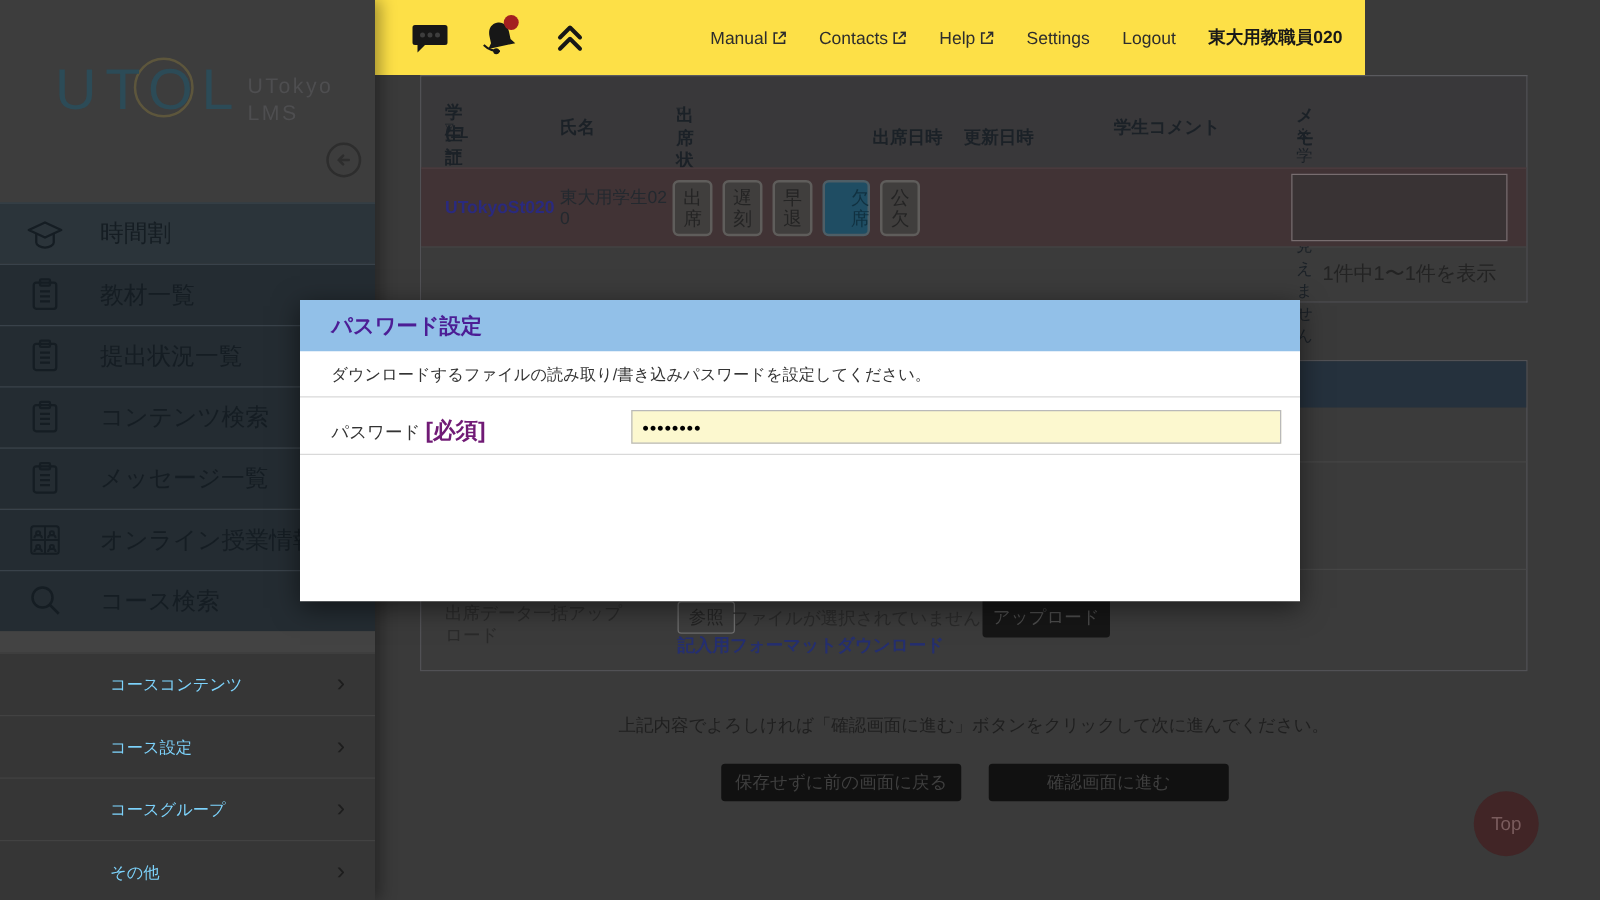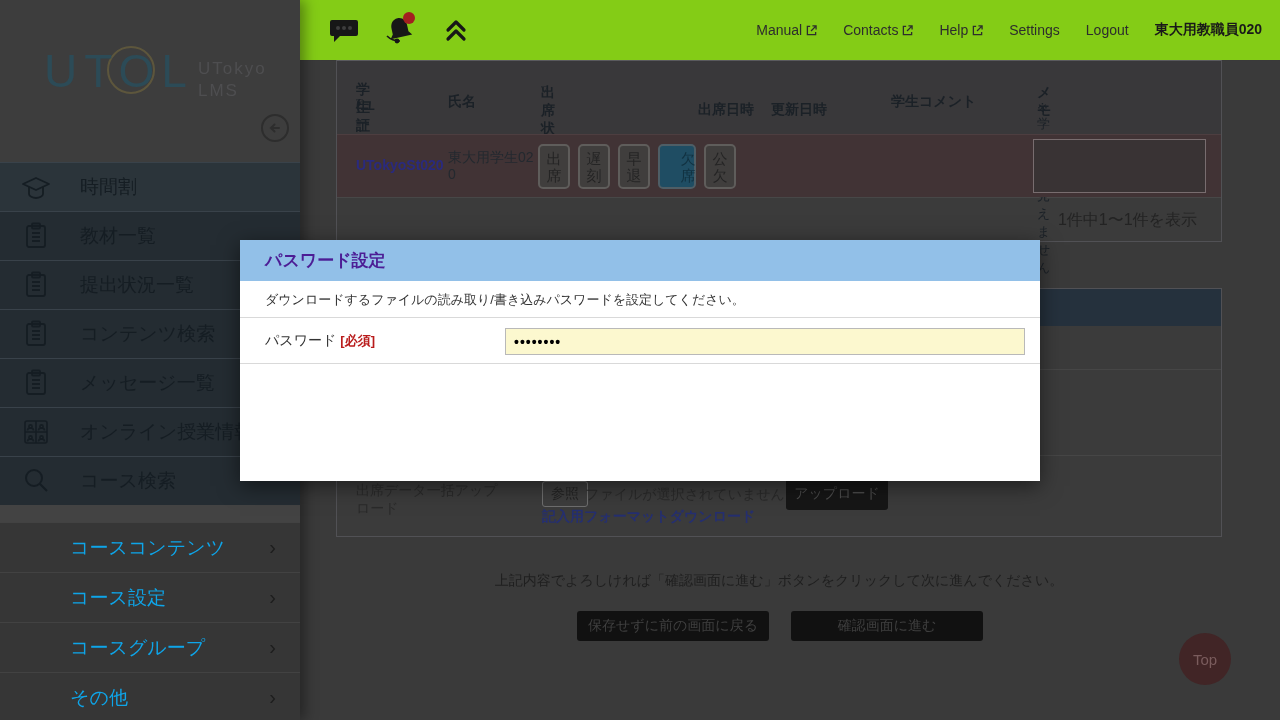--- a/index.html
+++ b/index.html
@@ -1,20 +1,20 @@
 <!DOCTYPE html>
 <html><head>
 <meta charset="utf-8">
 <style>
   * { margin:0; padding:0; box-sizing:border-box; }
   html,body { width:1280px; height:720px; background:#3a3a3a; font-family:"Liberation Sans","DejaVu Sans",sans-serif; }
   .screen { position:relative; width:1280px; height:720px; overflow:hidden; background:#3a3a3a; }
 
   
-  .topbar { position:absolute; left:300px; top:0; width:980px; height:60px; background:#84cc16; }
+  .topbar { position:absolute; left:300px; top:0; width:792px; height:60px; background:#fde047; }
   .topbar-icons { position:absolute; left:28px; top:0; height:60px; display:flex; align-items:center; gap:24px; }
   .tb-icon { position:relative; width:32px; height:32px; color:#171717; cursor:pointer; }
   .tb-icon svg { width:100%; height:100%; }
   .bell-dot { position:absolute; right:1px; top:-2px; width:12px; height:12px; border-radius:50%; background:#a32020; }
   .topbar-links { position:absolute; right:18px; top:0; height:60px; display:flex; align-items:center; gap:26px; }
   .tb-link { color:#2d2d2d; font-size:14px; text-decoration:none; display:flex; align-items:center; gap:4px; cursor:pointer; }
   .tb-link svg { width:11px; height:11px; }
   .tb-user { color:#191919; font-size:14px; font-weight:bold; }
 
   
@@ -27,21 +27,21 @@
   .collapse-btn svg { width:24px; height:24px; }
   .menu-main { position:absolute; left:0; top:162px; width:300px; }
   .mi { position:relative; height:49px; background:#242c32; border-top:1px solid #39424a; display:flex; align-items:center; cursor:pointer; }
   .mi.current { background:#2b343a; }
   .mi .ic { position:absolute; left:20px; width:32px; height:32px; color:#151d23; }
   .mi .ic svg { width:100%; height:100%; }
   .mi .lbl { position:absolute; left:80px; font-size:19px; color:#151d23; white-space:nowrap; }
   .menu-gap { position:absolute; left:0; top:505px; width:300px; height:17px; background:#434343; }
   .menu-sub { position:absolute; left:0; top:522px; width:300px; }
   .ms { position:relative; height:50px; background:#363636; border-top:1px solid #424242; display:flex; align-items:center; cursor:pointer; }
-  .ms .lbl { position:absolute; left:70px; font-size:19px; color:#0ea5e9; white-space:nowrap; }
+  .ms .lbl { position:absolute; left:88px; font-size:13px; color:#7dd3fc; white-space:nowrap; }
   .ms .chev { position:absolute; right:24px; font-size:20px; color:#1d1d1d; }
 
   
   .table-panel { position:absolute; left:336px; top:60px; width:886px; background:#39383a; border:1px solid #515155; border-top:1px solid #5a5a5e; }
   .th { position:relative; height:73px; font-size:14px; font-weight:bold; color:#1b2127; }
   .th span { position:absolute; }
   .sort { font-size:9px; font-weight:normal; }
   .row-pink { position:relative; height:63px; background:#413335; border-top:1px solid #4d3e40; }
   .cell-id { position:absolute; left:19px; top:22px; font-size:14px; font-weight:bold; color:#2a2a7e; cursor:pointer; }
   .cell-name { position:absolute; left:111px; top:14px; width:92px; font-size:14px; line-height:17px; color:#23292f; word-break:break-all; }
@@ -67,21 +67,21 @@
   .back-btn { position:absolute; left:577px; top:611px; width:192px; height:30px; background:#111111; color:#3f3f3f; border:none; border-radius:3px; font-size:14px; cursor:pointer; }
   .proceed-btn { position:absolute; left:791px; top:611px; width:192px; height:30px; background:#111111; color:#3f3f3f; border:none; border-radius:3px; font-size:14px; cursor:pointer; }
   .top-fab { position:absolute; left:1179px; top:633px; width:52px; height:52px; border-radius:50%; background:#412526; color:#7a5c5d; font-size:15px; border:none; cursor:pointer; z-index:3; }
 
   
   .modal { position:absolute; left:240px; top:240px; width:800px; height:241px; background:#ffffff; box-shadow:0 5px 20px rgba(0,0,0,.5); z-index:10; }
   .modal-head { height:41px; background:#92c0e8; line-height:41px; padding-left:25px; font-size:17px; font-weight:bold; color:#4c1d95; }
   .modal-desc { height:37px; line-height:37px; padding-left:25px; font-size:13px; color:#333333; border-bottom:1px solid #d9d9d9; }
   .modal-form { position:relative; height:46px; border-bottom:1px solid #d9d9d9; }
   .pw-label { position:absolute; left:25px; top:14px; font-size:14px; color:#333333; }
-  .pw-required { color:#b91c1c; font-weight:bold; font-size:13px; margin-left:4px;margin-top:40px; }
+  .pw-required { color:#701a75; font-weight:bold; font-size:18px; margin-left:4px;margin-top:40px; }
   .pw-input { position:absolute; left:265px; top:10px; width:520px; height:27px; background:#fcf8cf; border:1px solid #b9b9b9; padding-left:8px; font-size:14px; font-weight:bold; letter-spacing:1px; color:#000; }
   .modal-actions { position:relative; height:116px; }
   .dl-btn { position:absolute; left:50%; transform:translateX(-50%); top:14px; background:#424242; color:#ffffff; border:1px solid #2e2e2e; border-radius:6px; padding:7px 18px; font-size:13px; box-shadow:0 2px 3px rgba(0,0,0,.35); cursor:pointer; }
   .cancel-btn { position:absolute; left:50%; transform:translateX(-50%); top:67px; background:#464646; color:#ffffff; border:1px solid #8f8f8f; border-radius:6px; padding:7px 16px; font-size:13px; box-shadow:0 2px 3px rgba(0,0,0,.35); cursor:pointer; }
 </style>
 </head>
 <body>
 
 <div class="screen">
 

